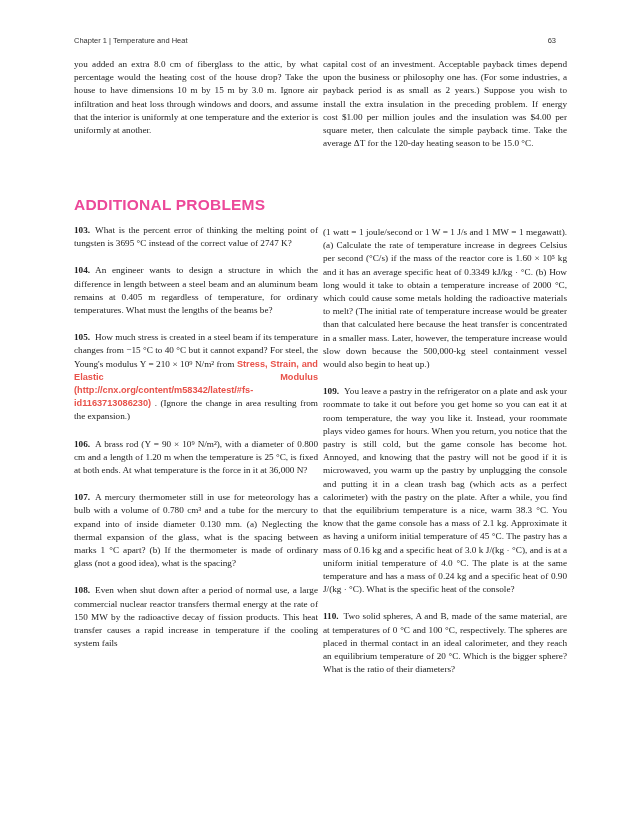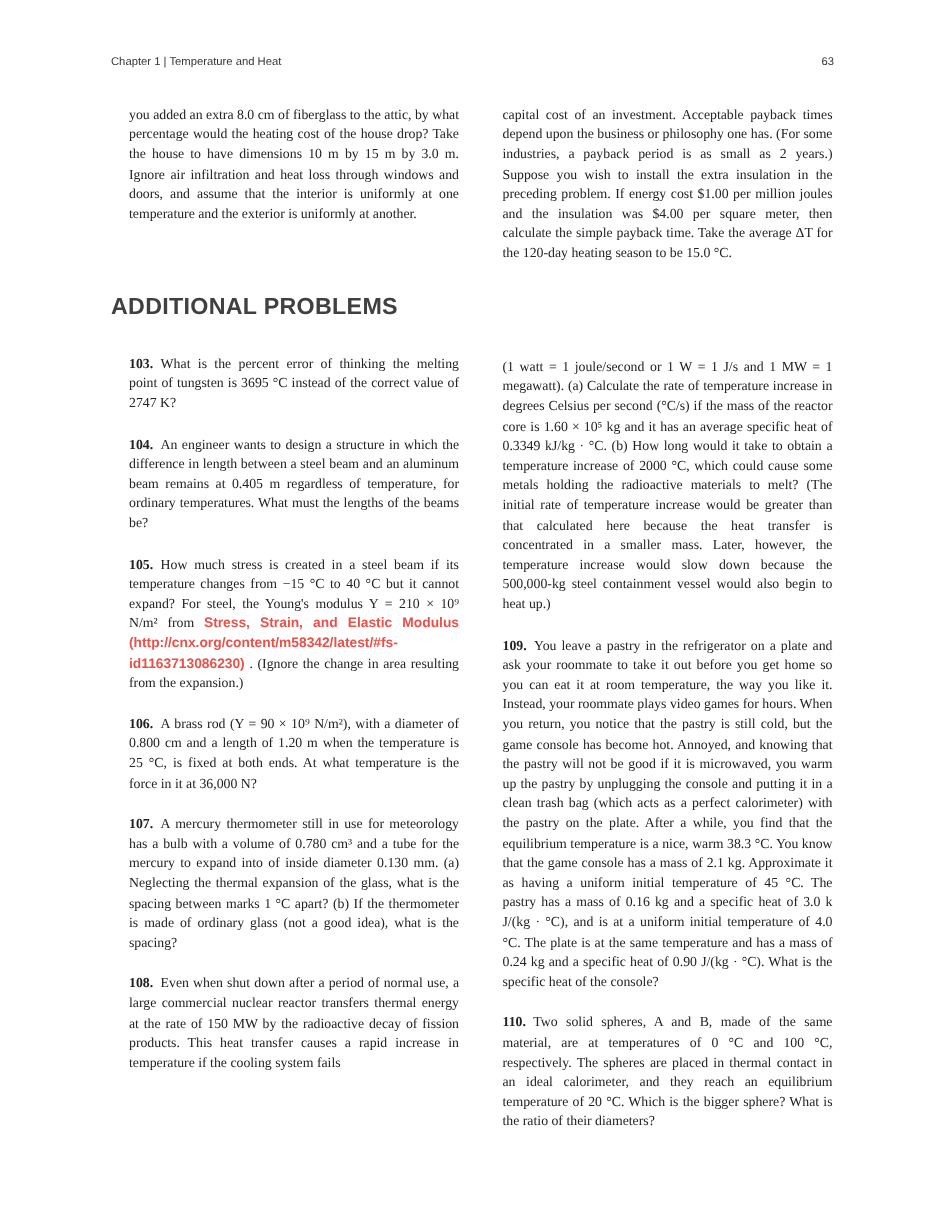--- a/index.html
+++ b/index.html
@@ -3,25 +3,25 @@
 <meta charset="utf-8">
 <style>
   html, body { margin: 0; padding: 0; background: #ffffff; }
   body { width: 630px; height: 815px; position: relative; overflow: hidden;
          font-family: "Liberation Serif", "DejaVu Serif", serif; color: #222; }
   .header { position: absolute; top: 36px; left: 74px; right: 74px; height: 12px;
             font-family: "Liberation Sans", sans-serif; font-size: 7.5px; color: #333; }
   .header .left { position: absolute; left: 0; top: 0; }
   .header .right { position: absolute; right: 0; top: 0; }
   .col { position: absolute; width: 244px; font-size: 9.2px; line-height: 13.2px; text-align: justify; }
-  .col p { margin: 12px; }
+  .col p { margin: 0; }
   .num { font-weight: bold; margin-right: 5px; }
   .prob { margin-bottom: 14px !important; }
   .heading { position: absolute; left: 74px; top: 196px; font-family: "Liberation Sans", sans-serif;
-             font-size: 15.5px; font-weight: bold; color: #404040; letter-spacing: 0.2px; }
+             font-size: 15.5px; font-weight: bold; color: #ec4899; letter-spacing: 0.2px; }
   .link { font-family: "Liberation Sans", sans-serif; font-weight: bold; color: #e8524a; }
 </style>
 </head>
 <body>
 
 <div class="header">
   <span class="left">Chapter 1 | Temperature and Heat</span>
   <span class="right">63</span>
 </div>
 

